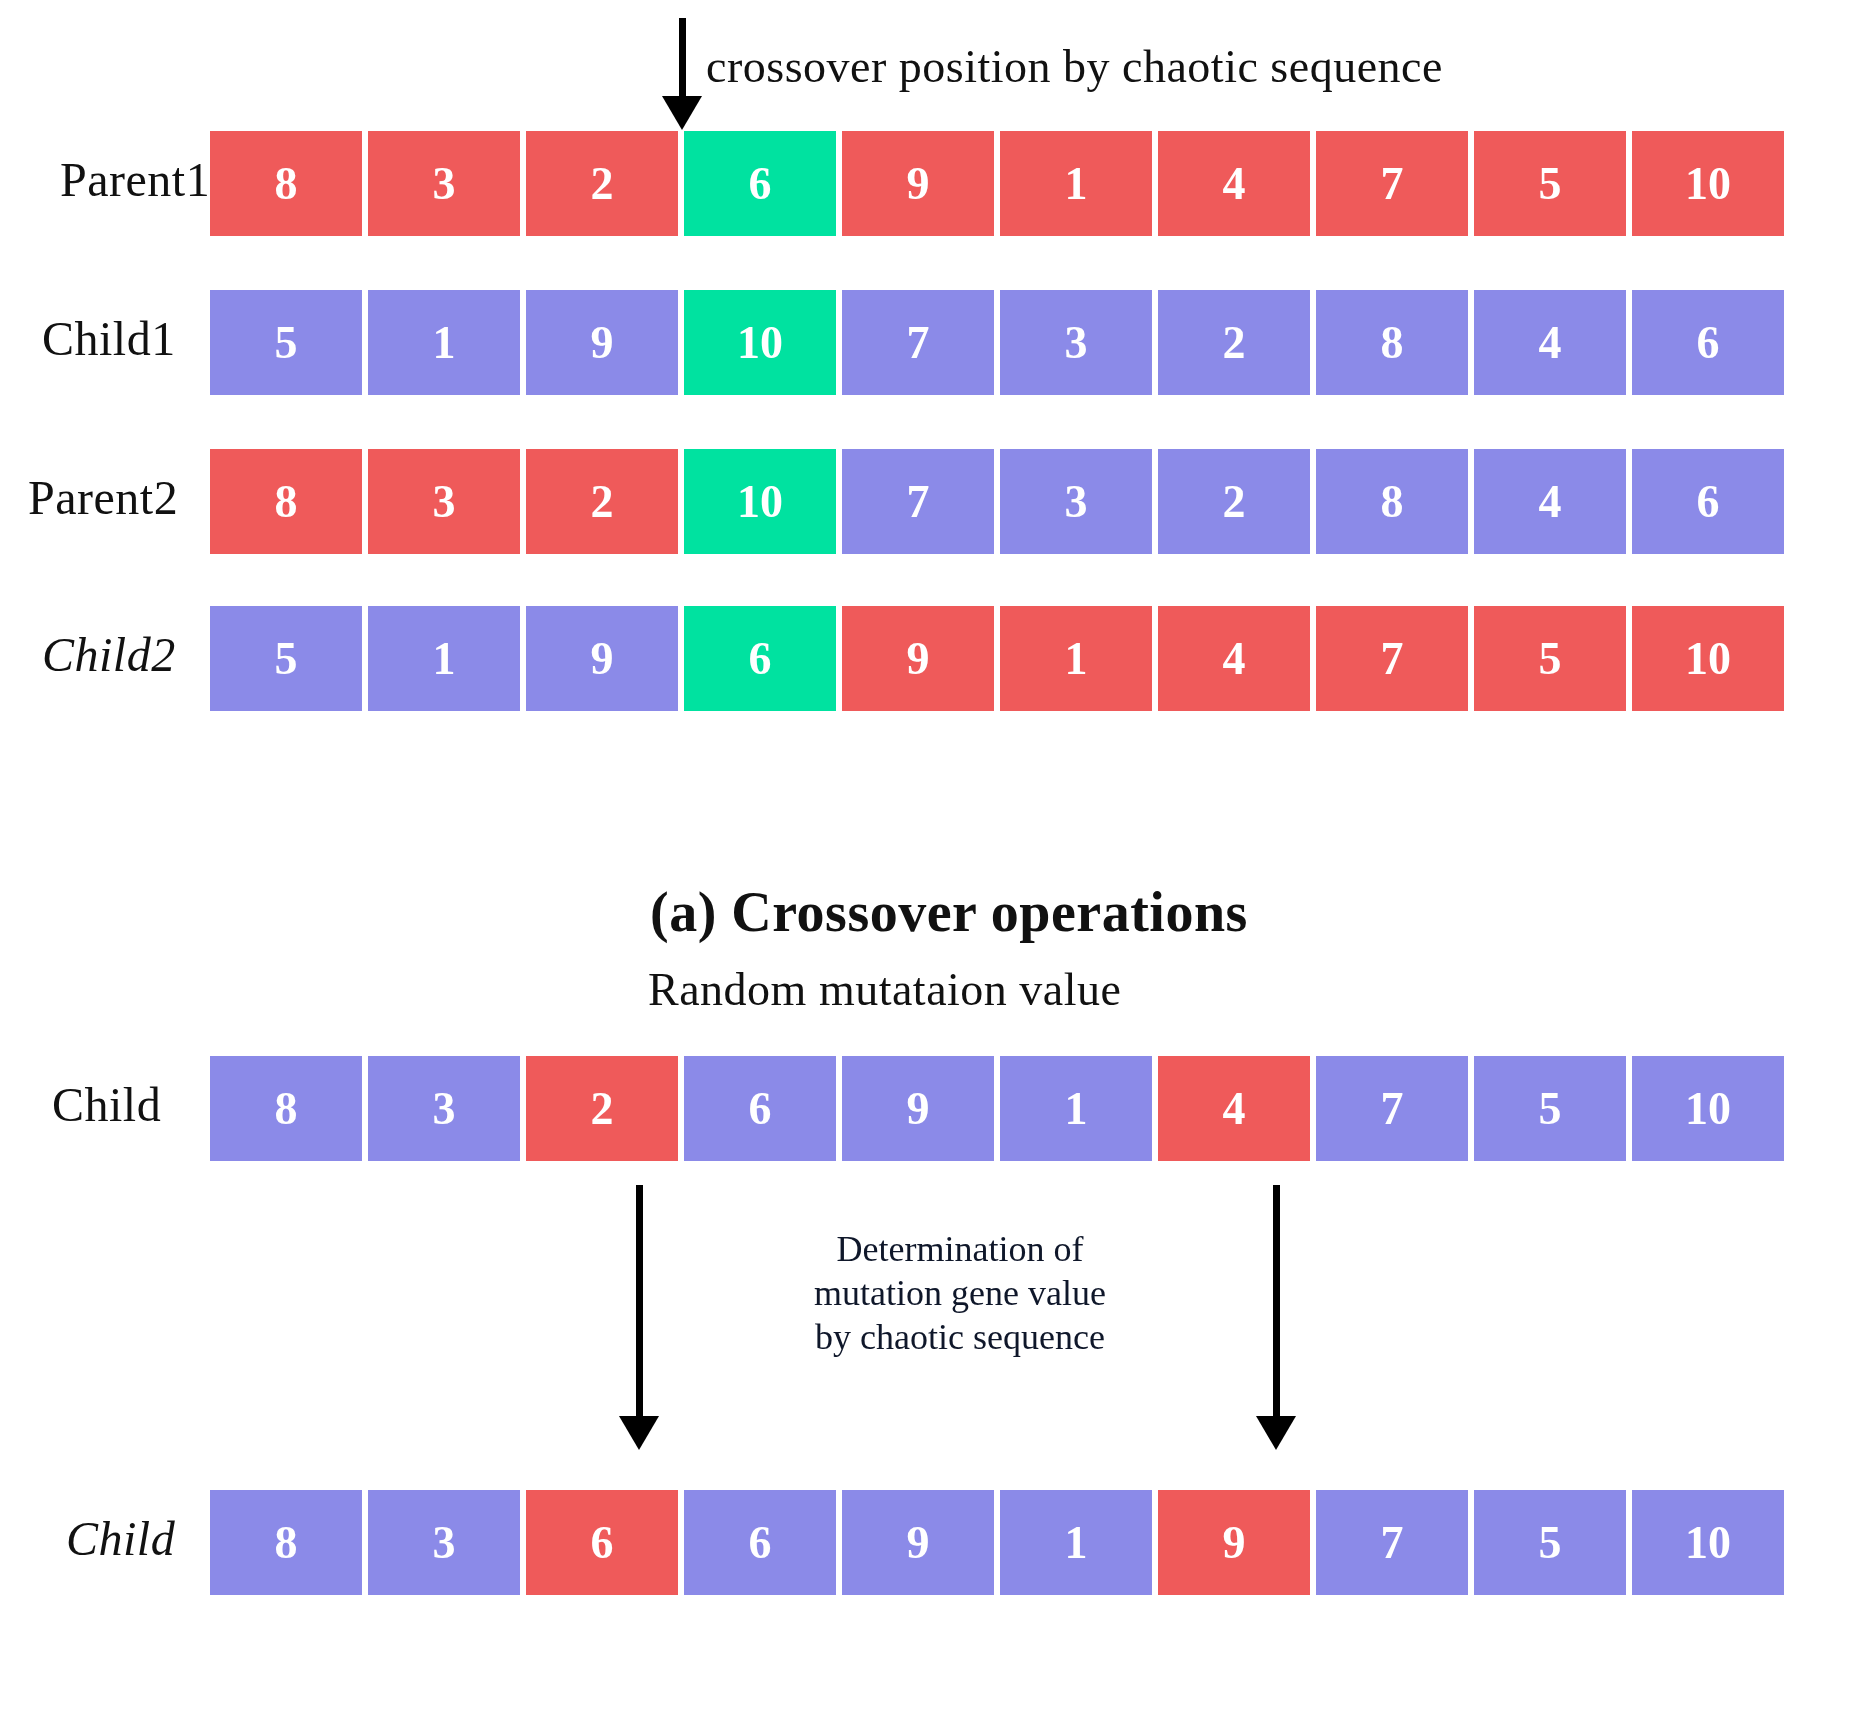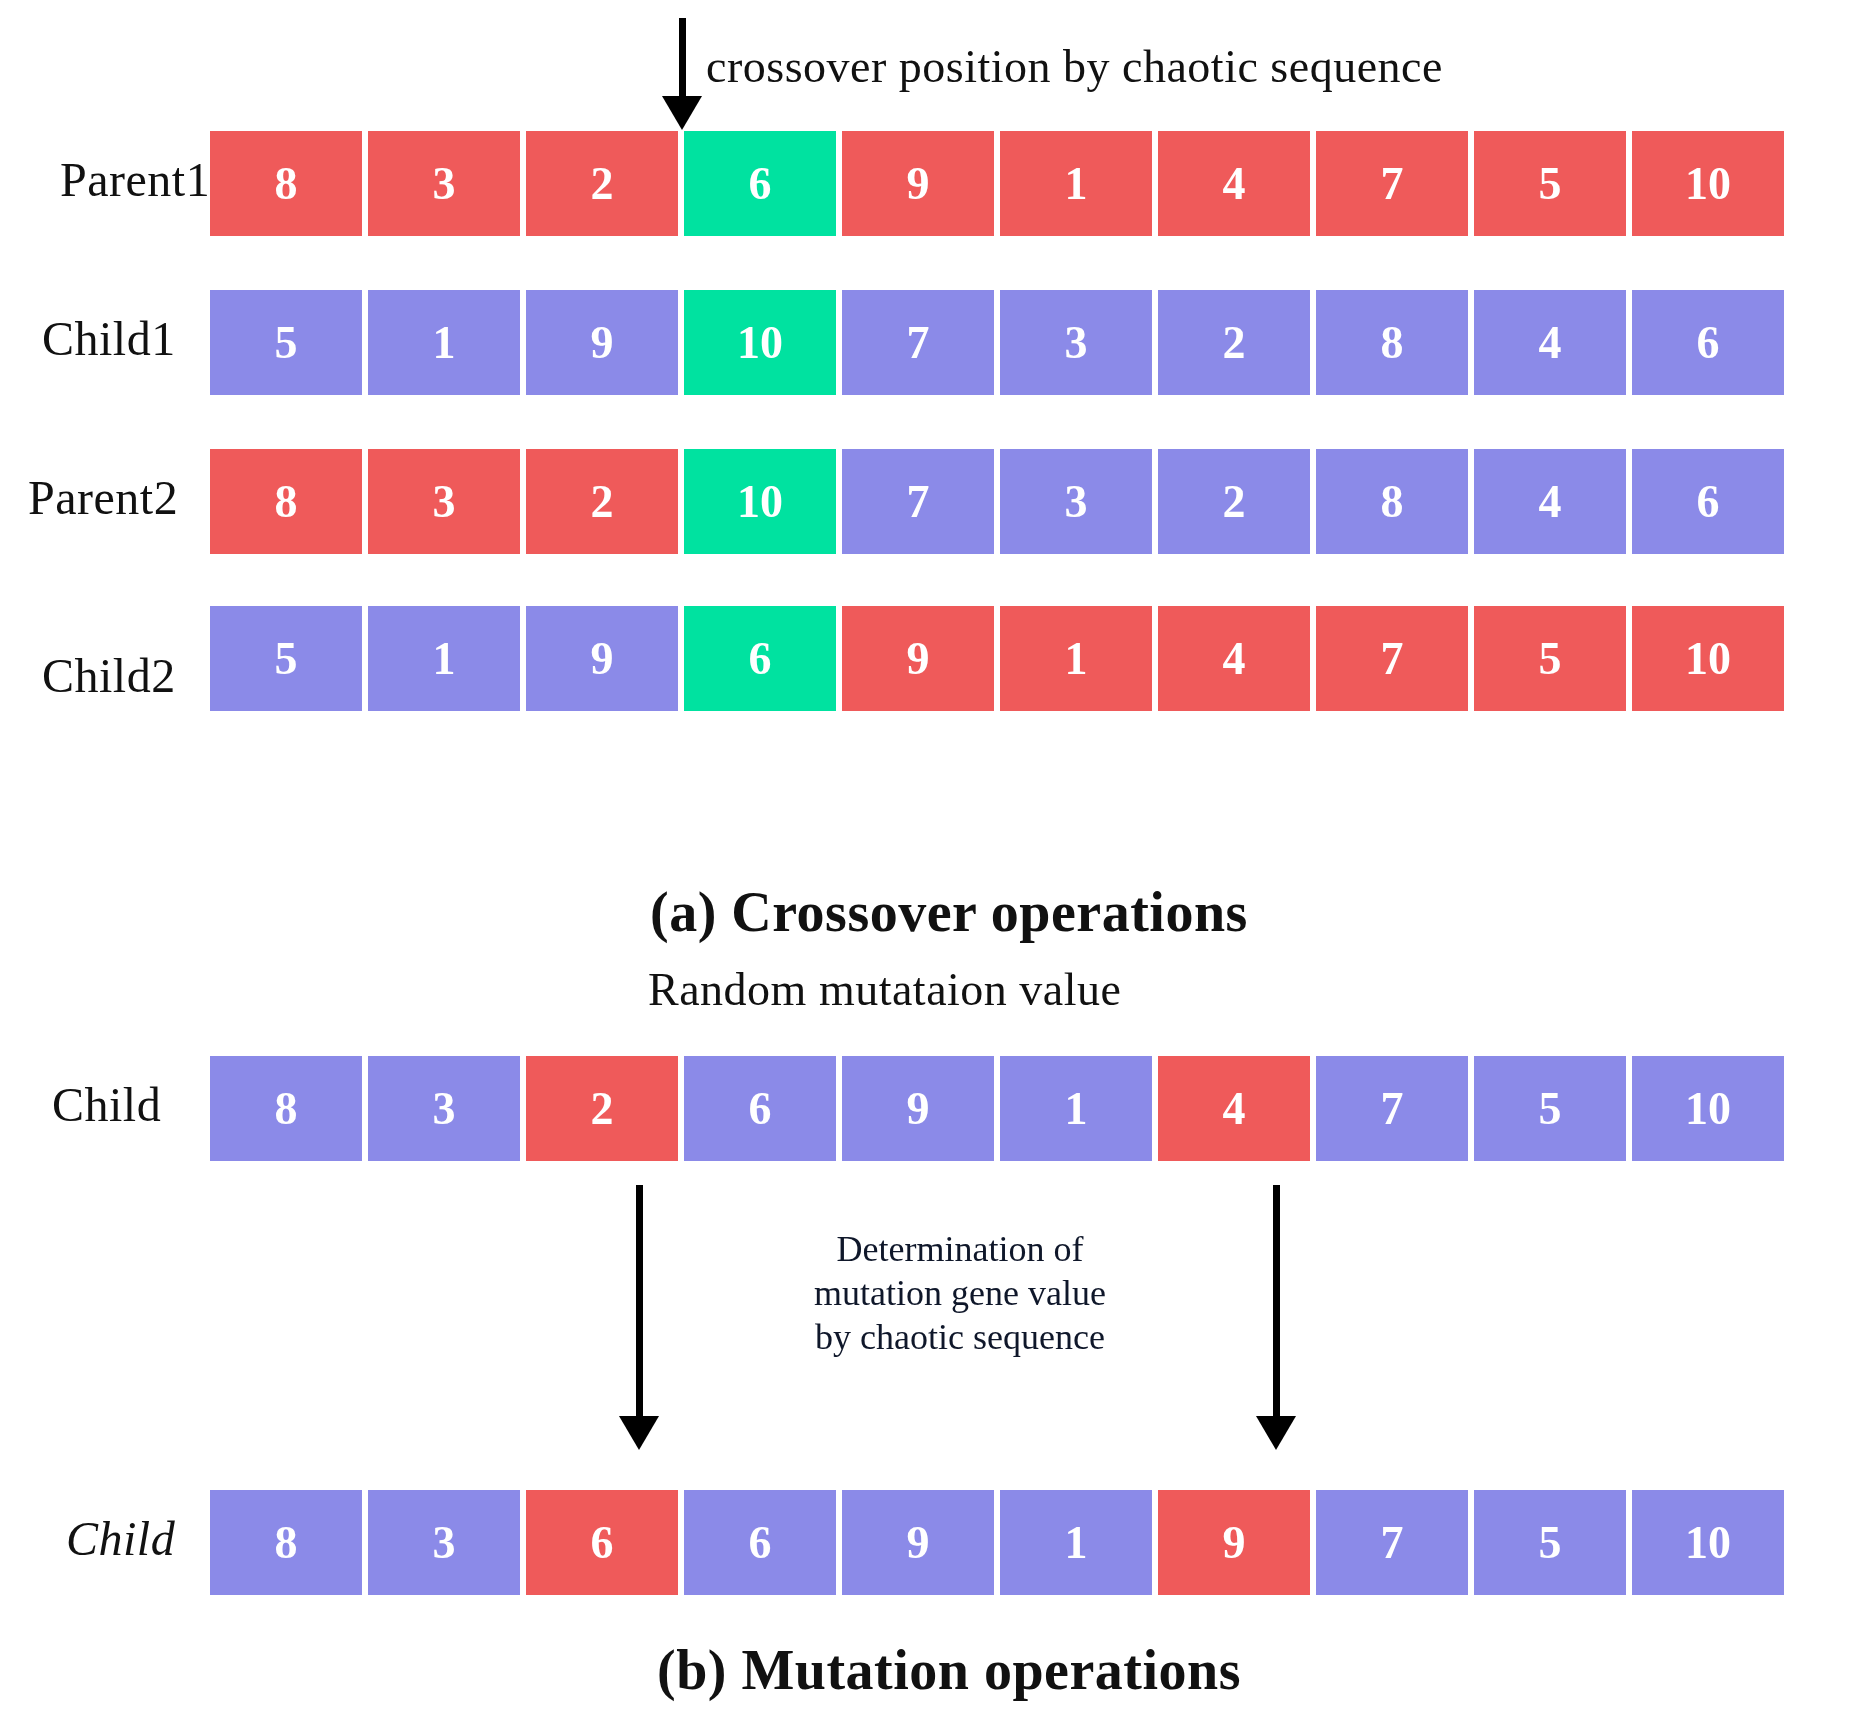--- a/index.html
+++ b/index.html
@@ -103,21 +103,21 @@
     <div class="cell red">2</div>
     <div class="cell green">10</div>
     <div class="cell purple">7</div>
     <div class="cell purple">3</div>
     <div class="cell purple">2</div>
     <div class="cell purple">8</div>
     <div class="cell purple">4</div>
     <div class="cell purple">6</div>
   </div>
 
-  <div class="txt rowlabel" style="left:42px;top:648px;">Child2</div>
+  <div class="txt rowlabel" style="left:42px;top:627px;font-style:italic;">Child2</div>
   <div class="chrom" style="left:210px;top:606px;">
     <div class="cell purple">5</div>
     <div class="cell purple">1</div>
     <div class="cell purple">9</div>
     <div class="cell green">6</div>
     <div class="cell red">9</div>
     <div class="cell red">1</div>
     <div class="cell red">4</div>
     <div class="cell red">7</div>
     <div class="cell red">5</div>
@@ -164,15 +164,14 @@
     <div class="cell red">6</div>
     <div class="cell purple">6</div>
     <div class="cell purple">9</div>
     <div class="cell purple">1</div>
     <div class="cell red">9</div>
     <div class="cell purple">7</div>
     <div class="cell purple">5</div>
     <div class="cell purple">10</div>
   </div>
 
-  <div class="txt caption" style="left:657px;top:1638px;">(b) Mutation operations</div>
 
 </div>
 
 </body></html>

